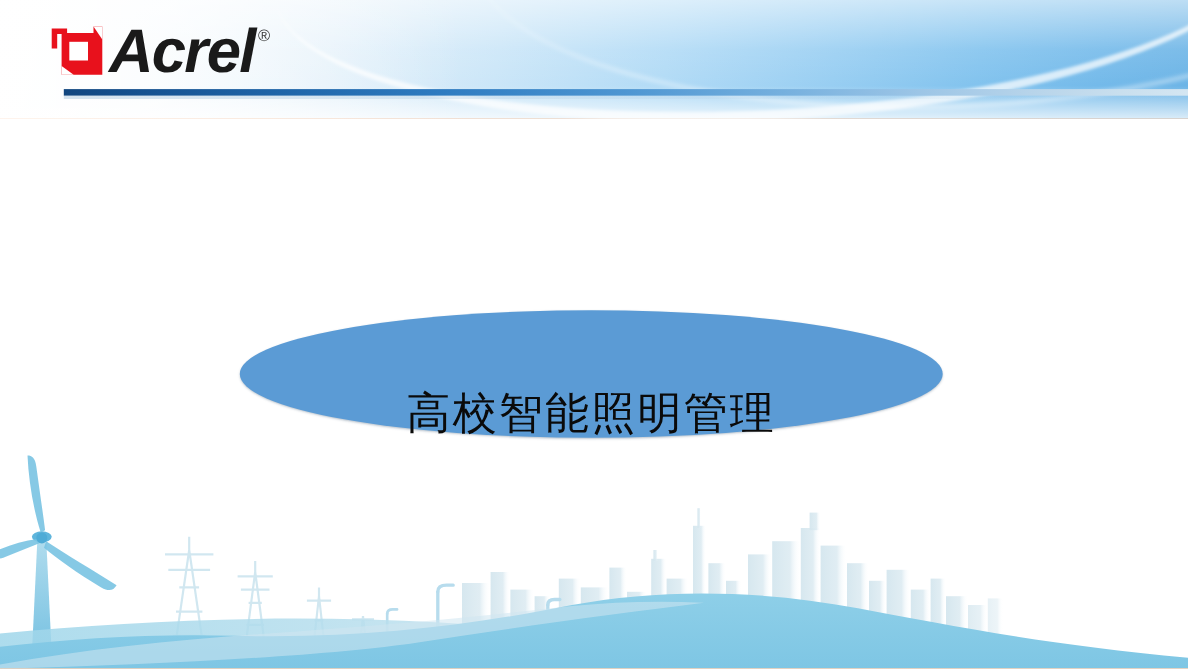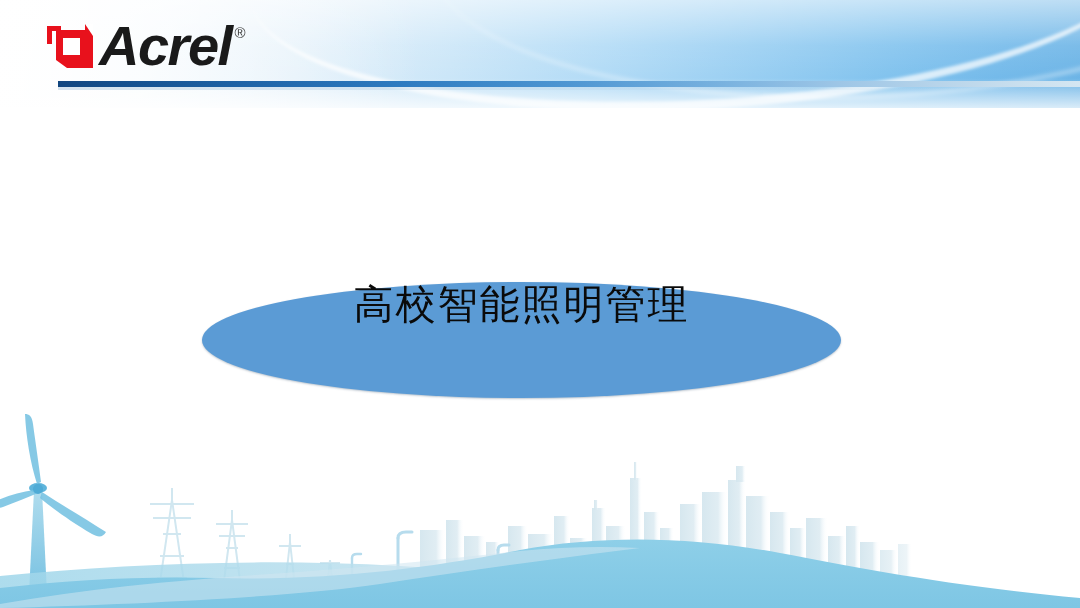--- a/index.html
+++ b/index.html
@@ -172,29 +172,29 @@
     top: 108px;
     width: 1080px;
     height: 500px;
     background: #ffffff;
     overflow: hidden;
   }
 
   
   .title-ellipse {
     position: absolute;
-    left: 202px;
+    left: 218px;
     top: 174px;          
     width: 639px;
     height: 116px;
     border-radius: 50%;
     background: #5b9bd5;
     box-shadow: 0 1px 2px rgba(40,70,100,0.30);
     display: flex;
-    align-items: flex-start;
+    align-items: flex-end;
     justify-content: center;
   }
   .title-ellipse-text {
     font-family: "DejaVu Serif", "Liberation Serif", serif;
     font-size: 40px;
     line-height: 44px;
     color: #0a0a0a;
     letter-spacing: 2px;
     white-space: nowrap;
   }

